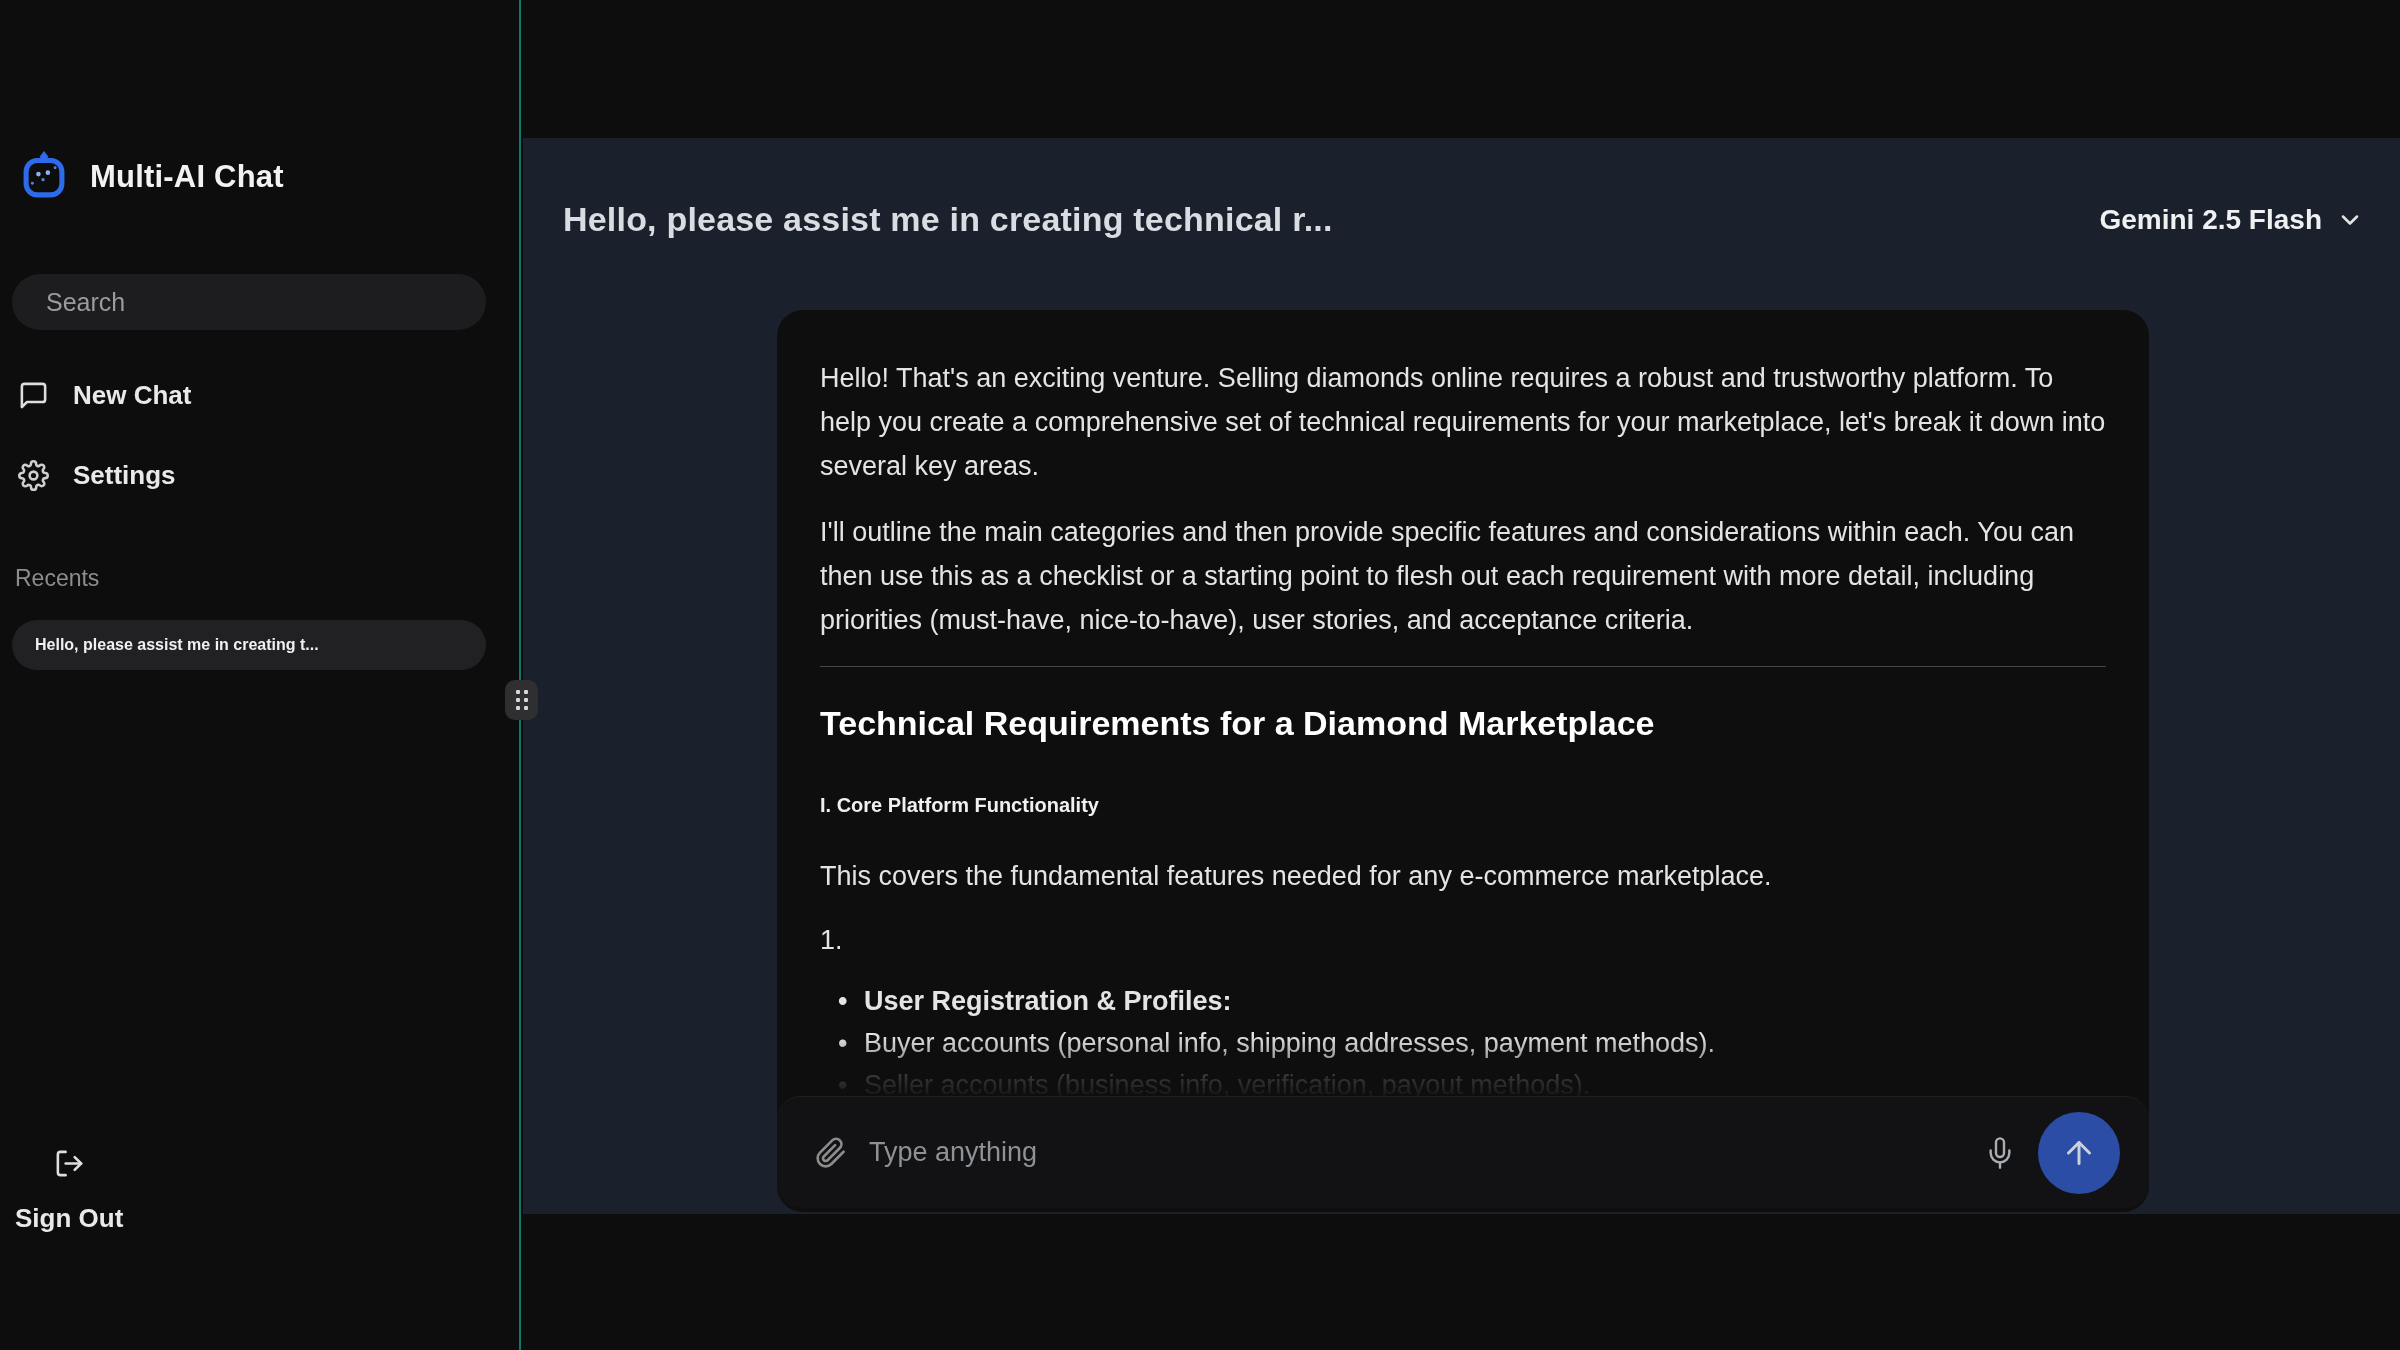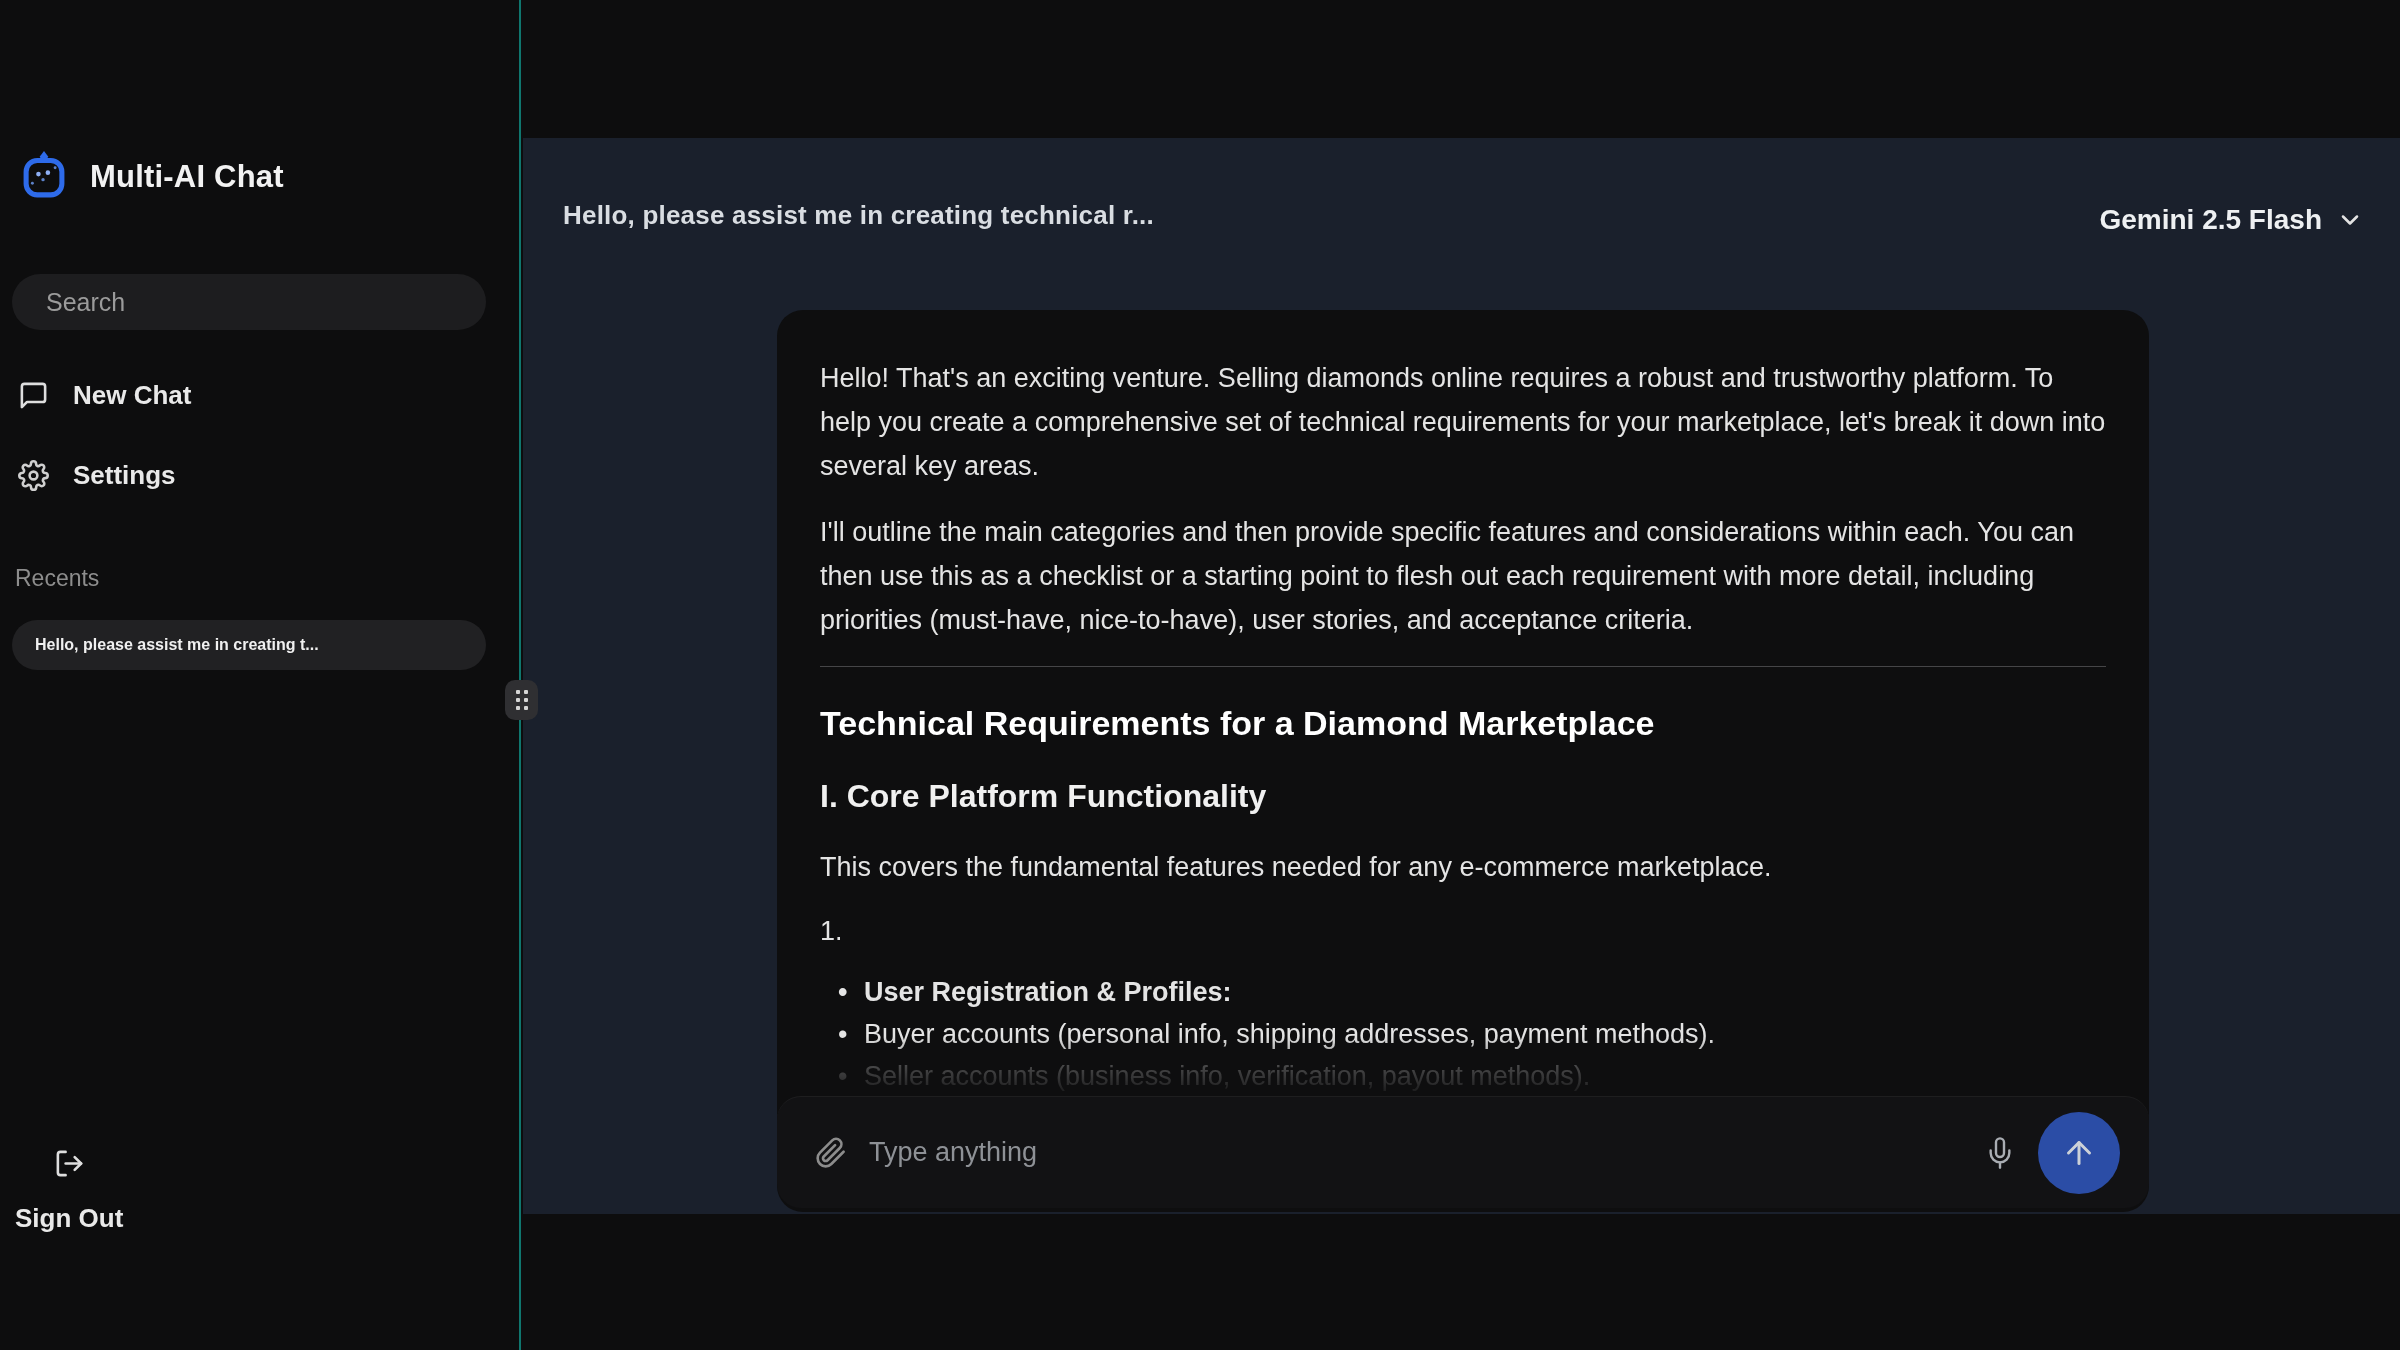--- a/index.html
+++ b/index.html
@@ -36,39 +36,39 @@
                       overflow:hidden; text-overflow:ellipsis; }
 
   .divider-handle { position:absolute; left:505px; top:680px; width:33px; height:40px;
                     background:#2f2f32; border-radius:10px; z-index:5;
                     display:grid; grid-template-columns:repeat(2,4px); grid-template-rows:repeat(3,4px);
                     gap:4px; place-content:center; cursor:col-resize; }
   .divider-handle i { width:4px; height:4px; background:#d6d6d6; border-radius:1px; }
 
   
   .main { position:absolute; left:523px; top:138px; width:1877px; height:1076px; background:#1a202c; }
-  .chat-title { position:absolute; left:40px; top:196px; font-size:26px; font-weight:700;
+  .chat-title { position:absolute; left:40px; top:196px; font-size:34px; font-weight:700;
                 color:#d9dde2; letter-spacing:.2px; }
   .model-select { position:absolute; right:36px; top:200px; display:flex; align-items:center;
                   gap:14px; cursor:pointer; }
   .model-select span { font-size:28px; font-weight:700; color:#eef0f2; }
 
   
   .chat-title { left:40px; top:62px; }
   .model-select { right:36px; top:66px; }
 
   
   .card { position:absolute; left:254px; top:172px; width:1372px; height:902px;
           background:#0e0e0f; border-radius:26px; overflow:hidden; }
   .card-content { position:absolute; left:0; top:0; width:100%; padding:46px 43px 0 43px;
                   color:#e4e4e4; font-size:27px; line-height:44px; }
   .card-content p { margin:0 0 22px 0; }
   .card-content hr { border:none; border-top:1px solid #454547; margin:24px 0 0 0; }
   .msg-h2 { font-size:34px; font-weight:700; color:#ffffff; line-height:40px; margin:36px 0 0 0; }
-  .msg-h3 { font-size:32px; font-weight:700; color:#f0f0f0; line-height:34px; margin:36px 0 0 0; }
+  .msg-h3 { font-size:20px; font-weight:700; color:#f0f0f0; line-height:34px; margin:45px 0 0 0; }
   .msg-p3 { margin:32px 0 0 0 !important; }
   .list-num { margin:20px 0 0 0; }
   .list-title { font-weight:700; }
   .msg-bullets { list-style:none; margin:18px 0 0 0; padding-left:18px; }
   .msg-bullets li { position:relative; padding-left:26px; line-height:42px; }
   .msg-bullets li::before { content:"•"; position:absolute; left:0; top:0; color:#e4e4e4; }
   .msg-bullets li.bold { font-weight:700; }
   .msg-bullets li.clipped { opacity:.5; }
 
   .fade-out { position:absolute; left:0; right:0; bottom:116px; height:60px; z-index:2;

